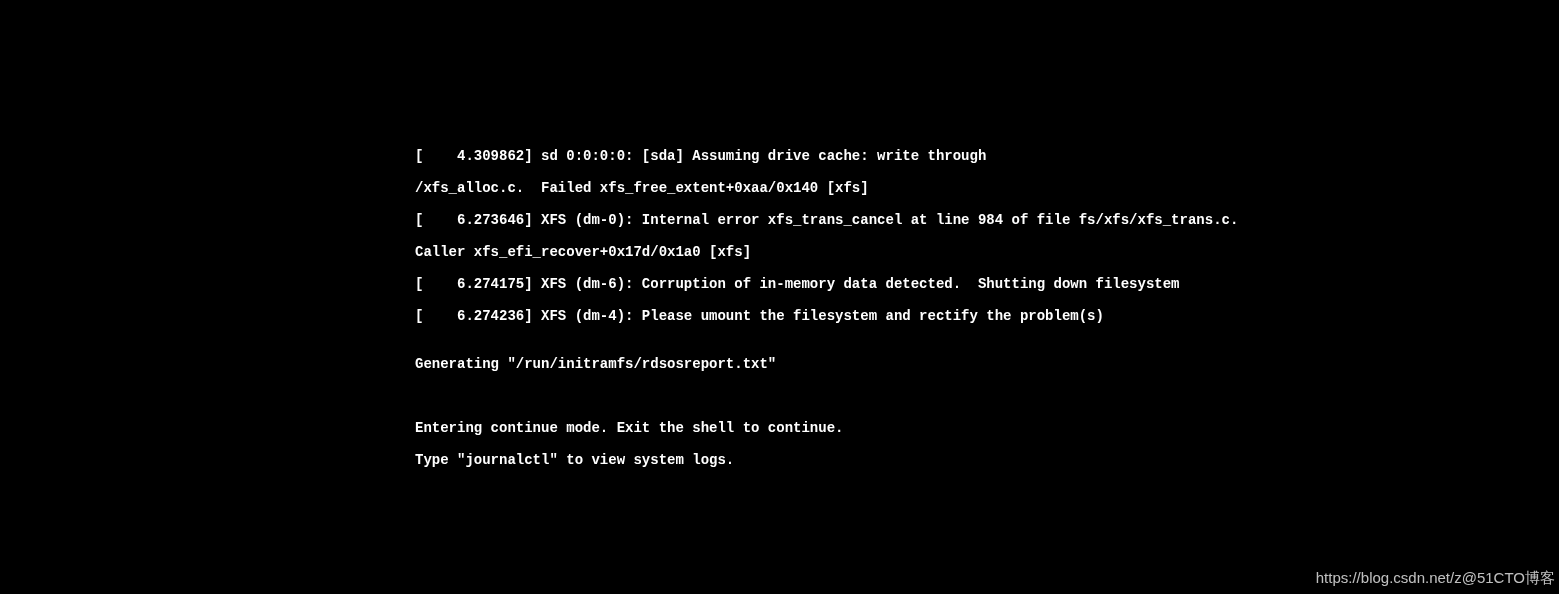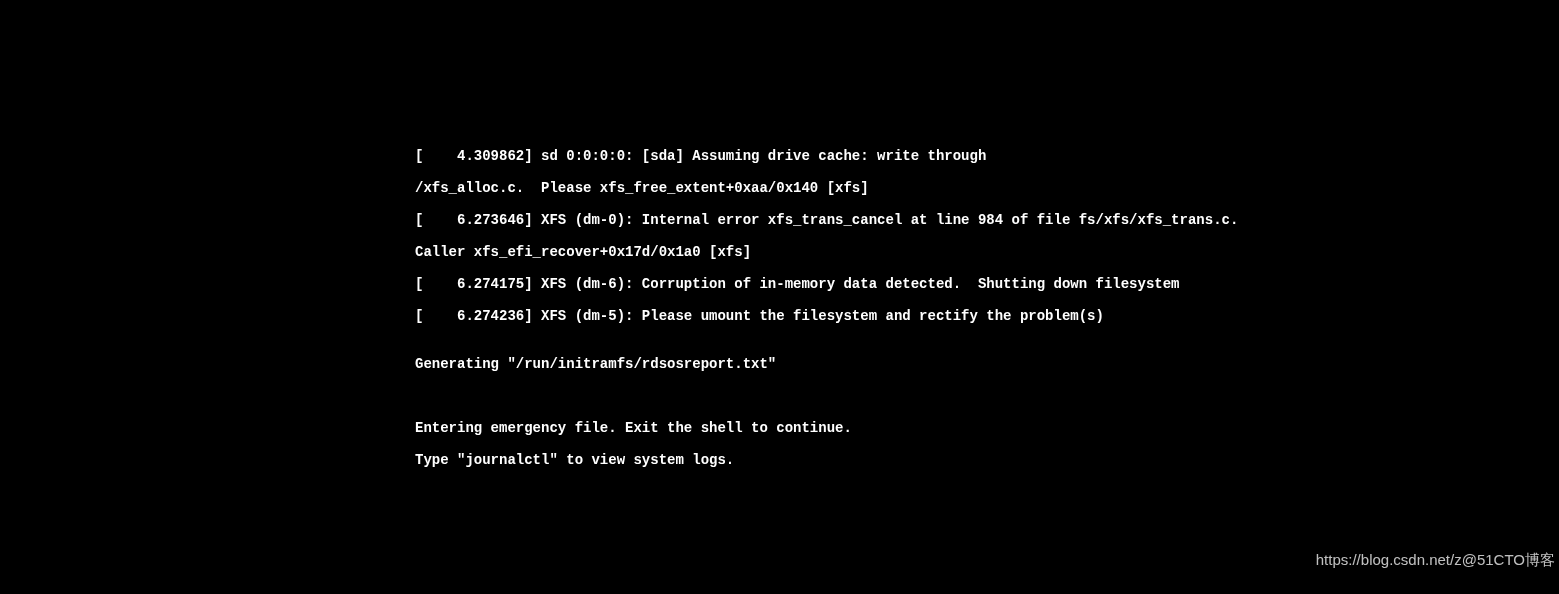--- a/index.html
+++ b/index.html
@@ -19,42 +19,42 @@
     font-family: "Courier New", Courier, monospace;
     font-size: 14px;
     line-height: 16px;
     color: #fff;
     font-weight: bold;
   }
   .line { display: block; }
   .watermark {
     position: absolute;
     right: 4px;
-    bottom: 24px;
+    bottom: 6px;
     font-family: Arial, sans-serif;
     font-size: 15px;
     color: rgba(255,255,255,0.75);
     white-space: nowrap;
   }
 </style>
 </head>
 <body>
 
 <div class="console">
 <span class="line">[    4.309862] sd 0:0:0:0: [sda] Assuming drive cache: write through</span>
-<span class="line">/xfs_alloc.c.  Please xfs_free_extent+0xaa/0x140 [xfs]</span>
+<span class="line">/xfs_alloc.c.  Failed xfs_free_extent+0xaa/0x140 [xfs]</span>
 <span class="line">[    6.273646] XFS (dm-0): Internal error xfs_trans_cancel at line 984 of file fs/xfs/xfs_trans.c.</span>
 <span class="line">Caller xfs_efi_recover+0x17d/0x1a0 [xfs]</span>
 <span class="line">[    6.274175] XFS (dm-6): Corruption of in-memory data detected.  Shutting down filesystem</span>
-<span class="line">[    6.274236] XFS (dm-5): Please umount the filesystem and rectify the problem(s)</span>
+<span class="line">[    6.274236] XFS (dm-4): Please umount the filesystem and rectify the problem(s)</span>
 <span class="line"></span>
 <span class="line">Generating "/run/initramfs/rdsosreport.txt"</span>
 <span class="line"></span>
 <span class="line"></span>
-<span class="line">Entering emergency file. Exit the shell to continue.</span>
+<span class="line">Entering continue mode. Exit the shell to continue.</span>
 <span class="line">Type "journalctl" to view system logs.</span>
 
 
 <span class="line"></span>
 <span class="line"></span>
 
 </div>
 
 <div class="watermark">https://blog.csdn.net/z@51CTO博客</div>
 

